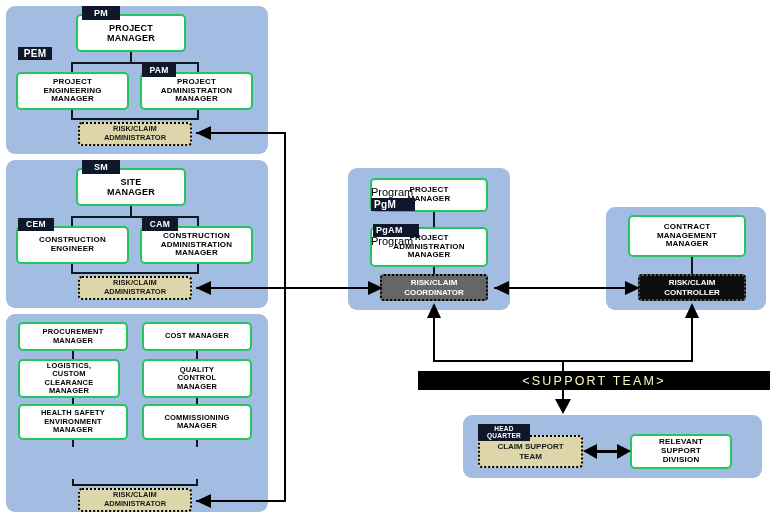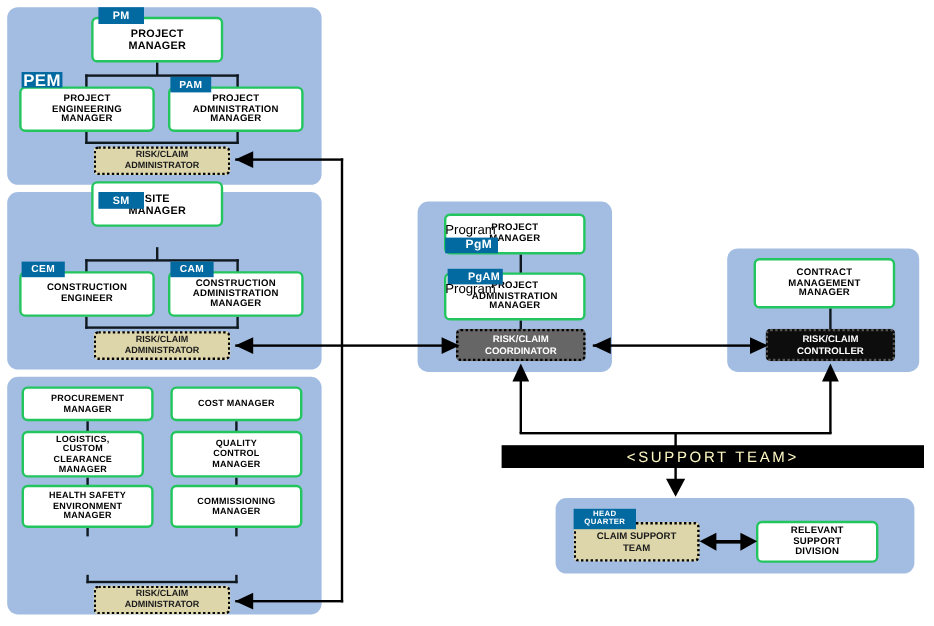--- a/index.html
+++ b/index.html
@@ -33,32 +33,32 @@
     color:#000000;
     font-weight:bold;
     letter-spacing:.2px;
     line-height:1.12;
     z-index:4;
   }
 
   
   .badge{
     position:absolute;
-    background:#0369a1;
+    background:#0f172a;
     color:#ffffff;
     font-weight:bold;
     text-align:center;
     display:flex;
     align-items:center;
     justify-content:center;
     line-height:1.0;
     letter-spacing:.3px;
     z-index:9;
     box-sizing:border-box;
-    padding:1px 17px;
+    padding:1px 3px;
     white-space:nowrap;
   }
   .badge.two{line-height:1.05;flex-direction:column;}
 
   
   .rc-admin{
     position:absolute;
     background:#ddd6ab;
     border:2px dotted #000000;
     border-radius:4px;
@@ -120,38 +120,38 @@
 <body>
 
 <div id="canvas">
 
   <div class="panel" style="left:6px;top:6px;width:262px;height:148px;"></div>
 
   <div class="node" style="left:76px;top:14px;width:110px;height:38px;font-size:9px;">PROJECT<br>MANAGER</div>
   <div class="badge" style="left:82px;top:6px;width:38px;height:14px;font-size:9px;">PM</div>
 
   <div class="node" style="left:16px;top:72px;width:113px;height:38px;font-size:8px;">PROJECT<br>ENGINEERING<br>MANAGER</div>
-  <div class="badge" style="left:18px;top:60px;width:24px;height:13px;font-size:14px;">PEM</div>
+  <div class="badge" style="left:18px;top:47px;width:34px;height:13px;font-size:10px;">PEM</div>
 
   <div class="node" style="left:140px;top:72px;width:113px;height:38px;font-size:8px;">PROJECT<br>ADMINISTRATION<br>MANAGER</div>
   <div class="badge" style="left:142px;top:64px;width:34px;height:13px;font-size:8.5px;">PAM</div>
 
   <div class="rc-admin" style="left:78px;top:122px;width:114px;height:24px;font-size:7.5px;">RISK/CLAIM<br>ADMINISTRATOR</div>
 
   <div class="ln" style="left:130px;top:52px;width:2px;height:11px;"></div>
   <div class="ln" style="left:71px;top:62px;width:128px;height:2px;"></div>
   <div class="ln" style="left:71px;top:62px;width:2px;height:11px;"></div>
   <div class="ln" style="left:197px;top:62px;width:2px;height:11px;"></div>
   <div class="ln" style="left:71px;top:110px;width:2px;height:10px;"></div>
   <div class="ln" style="left:197px;top:110px;width:2px;height:10px;"></div>
   <div class="ln" style="left:71px;top:118px;width:128px;height:2px;"></div>
 
   <div class="panel" style="left:6px;top:160px;width:262px;height:148px;"></div>
 
-  <div class="node" style="left:76px;top:151px;width:110px;height:38px;font-size:9px;">SITE<br>MANAGER</div>
+  <div class="node" style="left:76px;top:168px;width:110px;height:38px;font-size:9px;">SITE<br>MANAGER</div>
   <div class="badge" style="left:82px;top:160px;width:38px;height:14px;font-size:9px;">SM</div>
 
   <div class="node" style="left:16px;top:226px;width:113px;height:38px;font-size:8px;">CONSTRUCTION<br>ENGINEER</div>
   <div class="badge" style="left:18px;top:218px;width:36px;height:13px;font-size:8.5px;">CEM</div>
 
   <div class="node" style="left:140px;top:226px;width:113px;height:38px;font-size:8px;">CONSTRUCTION<br>ADMINISTRATION<br>MANAGER</div>
   <div class="badge" style="left:142px;top:218px;width:36px;height:13px;font-size:8.5px;">CAM</div>
 
   <div class="rc-admin" style="left:78px;top:276px;width:114px;height:24px;font-size:7.5px;">RISK/CLAIM<br>ADMINISTRATOR</div>
 

